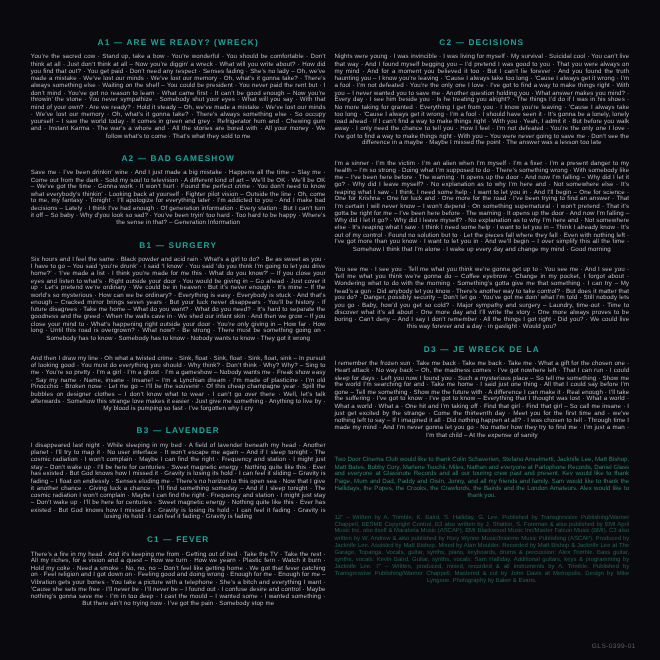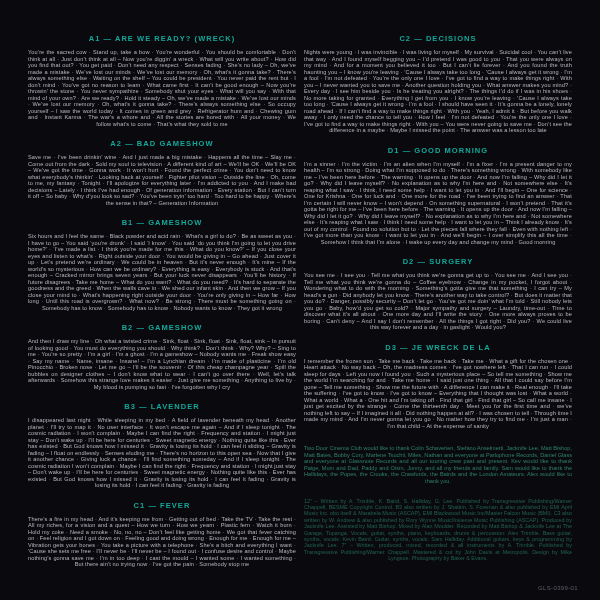--- a/index.html
+++ b/index.html
@@ -76,26 +76,25 @@
       <h2 class="track-label">A1 — ARE WE READY? (WRECK)</h2>
       <p class="lyrics">You’re the sacred cow · Stand up, take a bow · You’re wonderful · You should be comfortable · Don’t think at all · Just don’t think at all – Now you’re diggin’ a wreck · What will you write about? · How did you find that out? · You get paid · Don’t need any respect · Senses fading · She’s no lady – Oh, we’ve made a mistake · We’ve lost our minds · We’ve lost our memory · Oh, what’s it gonna take? · There’s always something else · Waiting on the shelf – You could be president · You never paid the rent but · I don’t mind · You’ve got no reason to learn · What came first · It can’t be good enough – Now you’re throwin’ the stone · You never sympathize · Somebody shut your eyes · What will you say · With that mind of your own? · Are we ready? · Hold it steady – Oh, we’ve made a mistake · We’ve lost our minds · We’ve lost our memory · Oh, what’s it gonna take? · There’s always something else · So occupy yourself – I saw the world today · It comes in green and grey · Refrigerator hum and · Chewing gum and · Instant Karma · The war’s a whore and · All the stories are bored with · All your money · We follow what’s to come · That’s what they sold to me</p>
     </section>
 
     <section class="section">
       <h2 class="track-label">A2 — BAD GAMESHOW</h2>
       <p class="lyrics">Save me · I’ve been drinkin’ wine · And I just made a big mistake · Happens all the time – Slay me · Come out from the dark · Sold my soul to television · A different kind of art – We’ll be OK · We’ll be OK – We’ve got the time · Gonna work · It won’t hurt · Found the perfect crime · You don’t need to know what everybody’s thinkin’ · Looking back at yourself · Fighter pilot vision – Outside the line · Oh, come to me, my fantasy · Tonight · I’ll apologize for everything later · I’m addicted to you · And I make bad decisions – Lately · I think I’ve had enough · Of generation information · Every station · But I can’t turn it off – So baby · Why d’you look so sad? · You’ve been tryin’ too hard · Too hard to be happy · Where’s the sense in that? – Generation Information</p>
     </section>
 
     <section class="section">
-      <h2 class="track-label">B1 — GAMESHOW</h2>
+      <h2 class="track-label">B1 — SURGERY</h2>
       <p class="lyrics">Six hours and I feel the same · Black powder and acid rain · What’s a girl to do? · Be as sweet as you · I have to go – You said ‘you’re drunk’ · I said ‘I know’ · You said ‘do you think I’m going to let you drive home?’ · ‘I’ve made a list · I think you’re made for me this · What do you know?’ – If you close your eyes and listen to what’s · Right outside your door · You would be giving in – Go ahead · Just cover it up · Let’s pretend we’re ordinary · We could be in heaven · But it’s never enough · It’s mine – If the world’s so mysterious · How can we be ordinary? · Everything is easy · Everybody is stuck · And that’s enough – Cracked mirror brings seven years · But your luck never disappears · You’ll be history · If future disagrees · Take me home – What do you want? · What do you need? · It’s hard to separate the goodness and the greed · When the walls cave in · We shed our infant skin · And then we grow – If you close your mind to · What’s happening right outside your door · You’re only giving in – How far · How long · Until this road is overgrown? · What now? · Be strong · There must be something going on · Somebody has to know · Somebody has to know · Nobody wants to know · They got it wrong</p>
     </section>
 
     <section class="section">
-      <h2 class="track-label">B2 — GAMESHOW</h2>
       <p class="lyrics">And then I draw my line · Oh what a twisted crime · Sink, float · Sink, float · Sink, float, sink – In pursuit of looking good · You must do everything you should · Why think? · Don’t think · Why? Why? – Sing to me · You’re so pretty · I’m a girl · I’m a ghost · I’m a gameshow – Nobody wants me · Freak show easy · Say my name · Name, insane · Insane! – I’m a Lynchian dream · I’m made of plasticine · I’m old Pinocchio · Broken nose · Let me go – I’ll be the souvenir · Of this cheap champagne year · Spill the bubbles on designer clothes – I don’t know what to wear · I can’t go over there · Well, let’s talk afterwards · Somehow this strange love makes it easier · Just give me something · Anything to live by · My blood is pumping so fast · I’ve forgotten why I cry</p>
     </section>
 
     <section class="section">
       <h2 class="track-label">B3 — LAVENDER</h2>
       <p class="lyrics">I disappeared last night · While sleeping in my bed · A field of lavender beneath my head · Another planet · I’ll try to map it · No user interface · It won’t escape me again – And if I sleep tonight · The cosmic radiation · I won’t complain · Maybe I can find the right · Frequency and station · I might just stay – Don’t wake up · I’ll be here for centuries · Sweet magnetic energy · Nothing quite like this · Ever has existed · But God knows how I missed it · Gravity is losing its hold · I can feel it sliding – Gravity is fading – I float on endlessly · Senses eluding me · There’s no horizon to this open sea · Now that I give it another chance · Giving luck a chance · I’ll find something someday – And if I sleep tonight · The cosmic radiation I won’t complain · Maybe I can find the right · Frequency and station · I might just stay – Don’t wake up · I’ll be here for centuries · Sweet magnetic energy · Nothing quite like this · Ever has existed · But God knows how I missed it · Gravity is losing its hold · I can feel it fading · Gravity is losing its hold · I can feel it fading · Gravity is fading</p>
     </section>
 
     <section class="section">
       <h2 class="track-label">C1 — FEVER</h2>
@@ -105,26 +104,24 @@
   </div>
 
   <div class="col col-right">
 
     <section class="section">
       <h2 class="track-label">C2 — DECISIONS</h2>
       <p class="lyrics">Nights were young · I was invincible · I was living for myself · My survival · Suicidal cool · You can’t live that way · And I found myself begging you – I’d pretend I was good to you · That you were always on my mind · And for a moment you believed it too · But I can’t lie forever · And you found the truth haunting you – I know you’re leaving · ’Cause I always take too long · ’Cause I always get it wrong · I’m a fool · I’m not defeated · You’re the only one I love · I’ve got to find a way to make things right · With you – I never wanted you to save me · Another question holding you · What answer makes you mind? · Every day · I see him beside you · Is he treating you alright? · The things I’d do if I was in his shoes · No more taking for granted · Everything I get from you · I know you’re leaving · ’Cause I always take too long · ’Cause I always get it wrong · I’m a fool · I should have seen it · It’s gonna be a lonely, lonely road ahead · If I can’t find a way to make things right · With you · Yeah, I admit it · But before you walk away · I only need the chance to tell you · How I feel · I’m not defeated · You’re the only one I love · I’ve got to find a way to make things right · With you – You were never going to save me · Don’t see the difference in a maybe · Maybe I missed the point · The answer was a lesson too late</p>
     </section>
 
     <section class="section">
-      <h2 class="track-label">D1 — GOOD MORNING</h2>
       <p class="lyrics">I’m a sinner · I’m the victim · I’m an alien when I’m myself · I’m a fixer · I’m a present danger to my health – I’m so strong · Doing what I’m supposed to do · There’s something wrong · With somebody like me – I’ve been here before · The warning · It opens up the door · And now I’m falling – Why did I let it go? · Why did I leave myself? · No explanation as to why I’m here and · Not somewhere else · It’s reaping what I saw · I think, I need some help · I want to let you in · And I’ll begin – One for science · One for Krishna · One for luck and · One more for the road · I’ve been trying to find an answer · That I’m certain I will never know – I won’t depend · On something supernatural · I won’t pretend · That it’s gotta be right for me – I’ve been here before · The warning · It opens up the door · And now I’m falling – Why did I let it go? · Why did I leave myself? · No explanation as to why I’m here and · Not somewhere else · It’s reaping what I saw · I think I need some help · I want to let you in – Think I already know · It’s out of my control · Found no solution but to · Let the pieces fall where they fall · Even with nothing left · I’ve got more than you know · I want to let you in · And we’ll begin – I over simplify this all the time · Somehow I think that I’m alone · I wake up every day and change my mind · Good morning</p>
     </section>
 
     <section class="section">
-      <h2 class="track-label">D2 — SURGERY</h2>
       <p class="lyrics">You see me · I see you · Tell me what you think we’re gonna get up to · You see me · And I see you · Tell me what you think we’re gonna do – Coffee eyebrow · Change in my pocket, I forgot about · Wondering what to do with the morning · Something’s gotta give me that something · I can try – My head’s a gun · Did anybody let you know · There’s another way to take control? · But does it matter that you do? · Danger, possibly security – Don’t let go · You’ve got me doin’ what I’m told · Still nobody lets you go · Baby, how’d you get so cold? · Major sympathy and surgery – Laundry, time-out · Time to discover what it’s all about · One more day and I’ll write the story · One more always proves to be boring · Can’t deny – And I say I don’t remember · All the things I got right · Did you? · We could live this way forever and a day · in gaslight · Would you?</p>
     </section>
 
     <section class="section">
       <h2 class="track-label">D3 — JE WRECK DE LA</h2>
       <p class="lyrics">I remember the frozen sun · Take me back · Take me back · Take me · What a gift for the chosen one · Heart attack · No way back – Oh, the madness comes · I’ve got nowhere left · That I can run · I could sleep for days · Left you now I found you · Such a mysterious place – So tell me something · Show me the world I’m searching for and · Take me home · I said just one thing · All that I could say before I’m gone – Tell me something · Show me the future with · A difference I can make it · Real enough · I’ll take the suffering · I’ve got to know · I’ve got to know – Everything that I thought was lost · What a world · What a world · What a · One hit and I’m taking off · Find that girl · Find that girl – So call me insane · I just get excited by the strange · Come the thirteenth day · Meet you for the first time and · we’ve nothing left to say – If I imagined it all · Did nothing happen at all? · I was chosen to tell · Through time I made my mind · And I’m never gonna let you go · No matter how they try to find me · I’m just a man · I’m that child – At the expense of sanity</p>
     </section>
 
     <p class="thanks">Two Door Cinema Club would like to thank Colin Schaverien, Stefano Anselmetti, Jacknife Lee, Matt Bishop, Matt Bates, Bobby Cory, Marlene Tsuchii, Miles, Nathan and everyone at Parlophone Records, Daniel Glass and everyone at Glassnote Records and all our touring crew past and present. Kev would like to thank Paige, Mum and Dad, Paddy and Oisín, Jonny, and all my friends and family. Sam would like to thank the Hallidays, the Popes, the Crooks, the Crawfords, the Bairds and the London Amateurs. Alex would like to thank you.</p>
 

